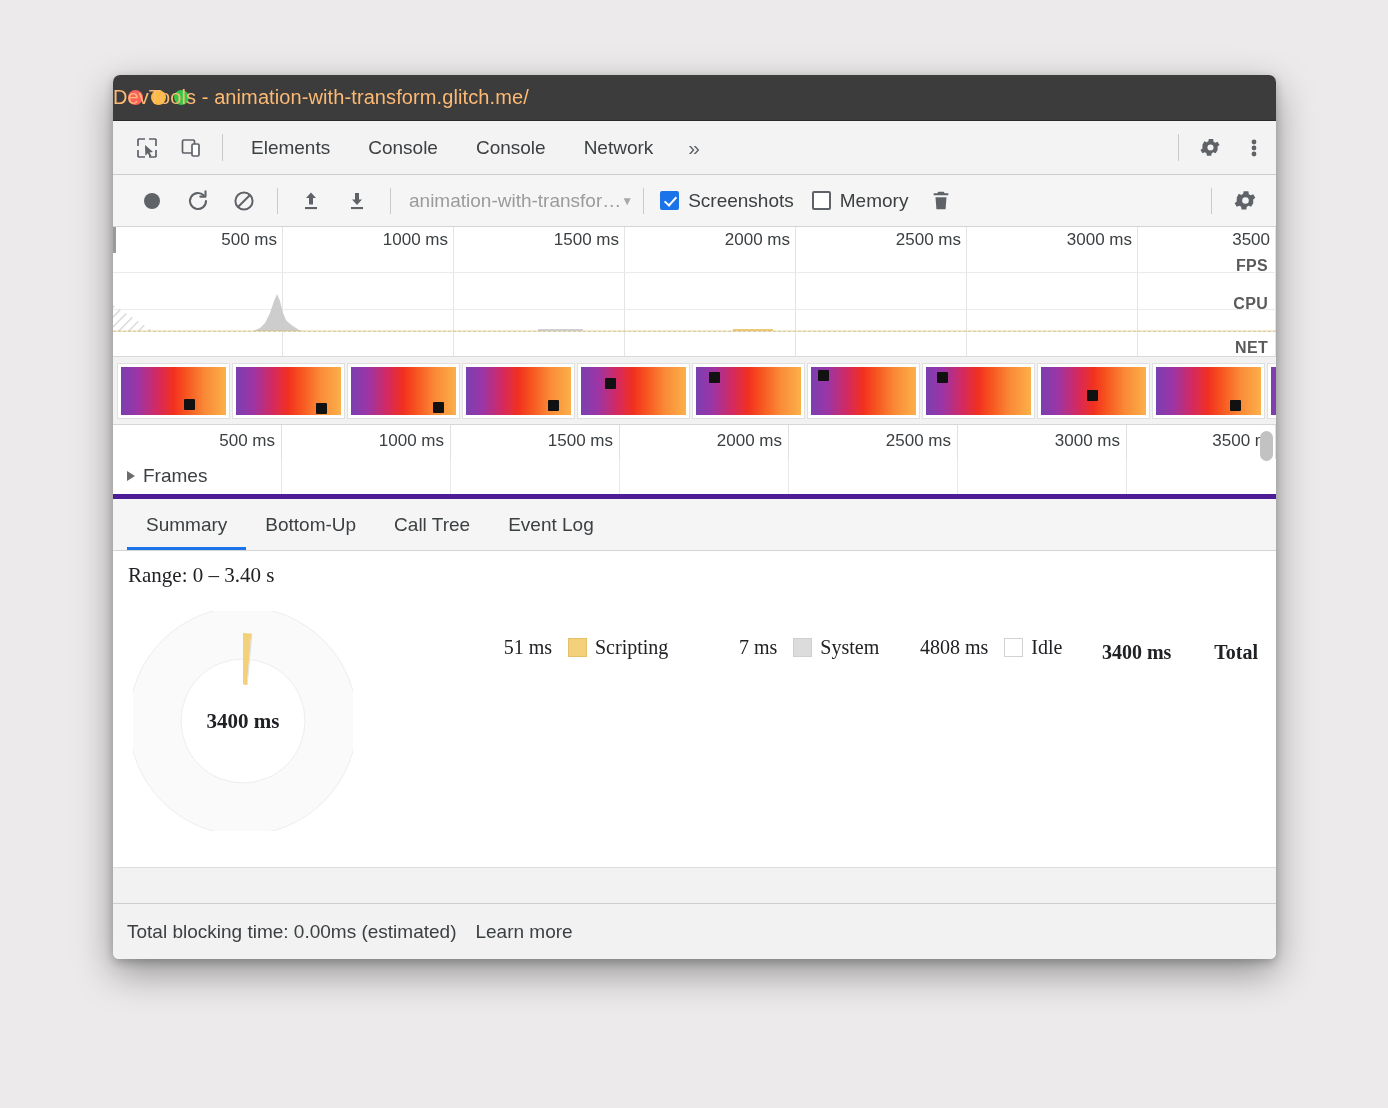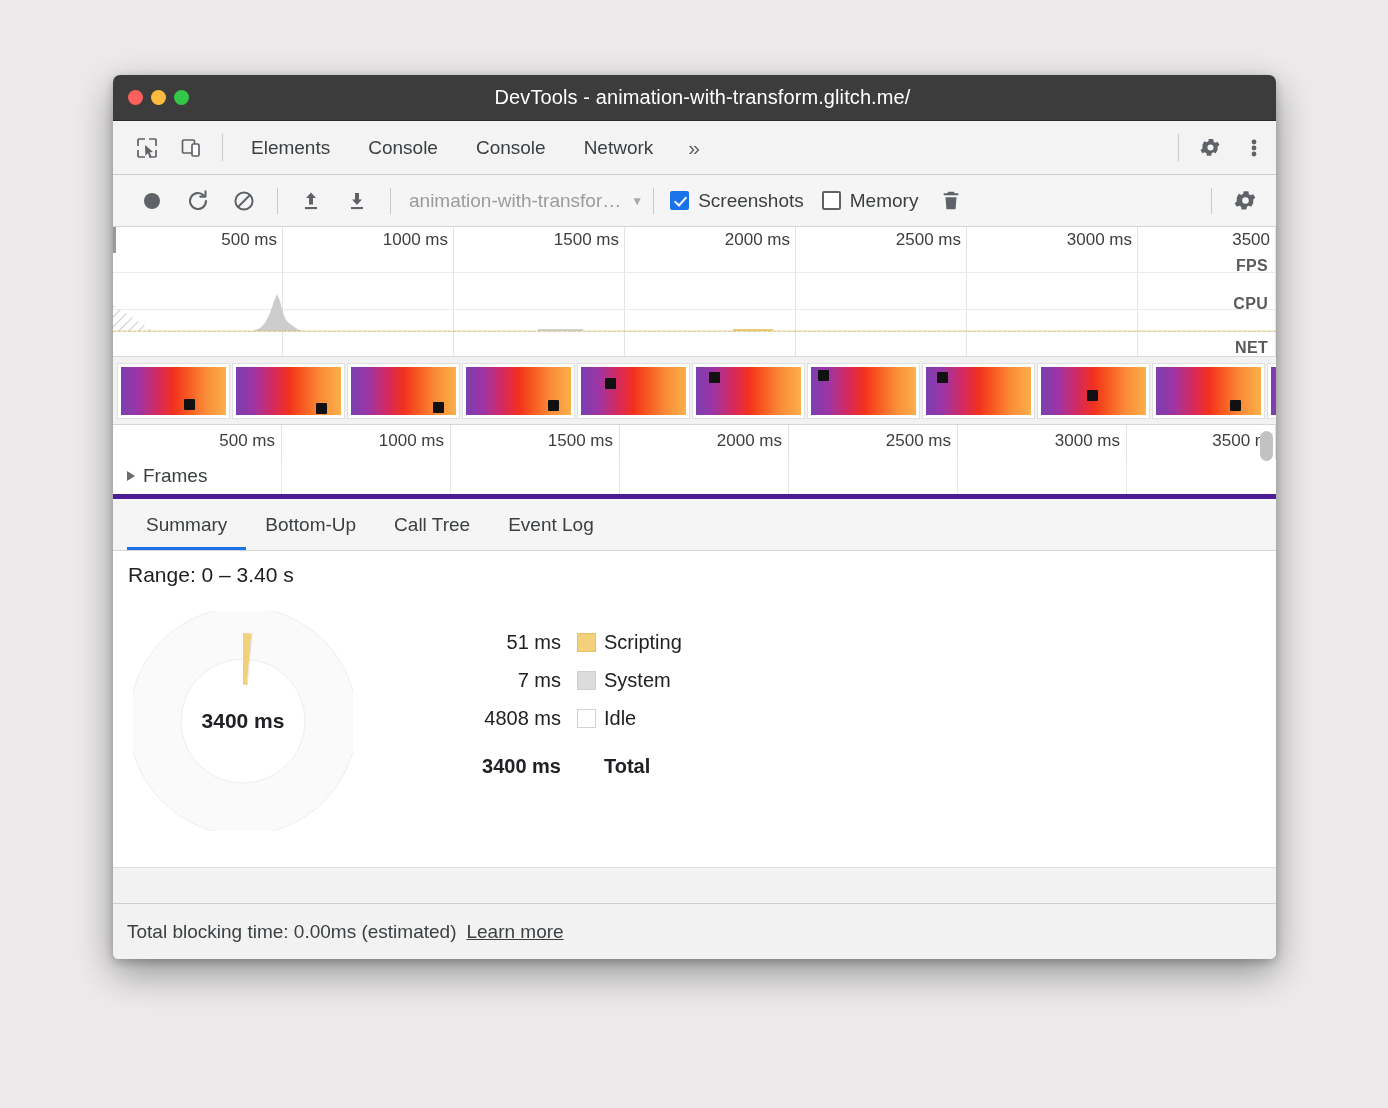--- a/index.html
+++ b/index.html
@@ -29,22 +29,22 @@
     border-bottom: 1px solid #2a2a2a;
     display: flex; align-items: center;
     position: relative;
   }
   .traffic { display: flex; gap: 8px; margin-left: 15px; }
   .dot { width: 15px; height: 15px; border-radius: 50%; }
   .dot.red    { background: #fc615d; }
   .dot.yellow { background: #fdbc40; }
   .dot.green  { background: #34c749; }
   .win-title {
-    position: absolute; left: 16px; right: 0; text-align: center;
-    color: #ffffff; font-size: 20px; letter-spacing: .1px;
+    position: absolute; left: 0; right: 0; text-align: left;
+    color: #fdba74; font-size: 20px; letter-spacing: .1px;
     pointer-events: none;
   }
 
   
   .tabbar {
     height: 54px; flex: 0 0 54px;
     background: #f3f3f3;
     border-bottom: 1px solid #cdcdcd;
     display: flex; align-items: stretch;
     padding-left: 12px;
@@ -78,21 +78,21 @@
     display: flex; align-items: center;
     padding-left: 16px;
   }
   .rt-btn {
     width: 46px; height: 52px;
     display: flex; align-items: center; justify-content: center;
     cursor: pointer;
   }
   .rt-sep { width: 1px; height: 26px; background: #c9c9c9; margin: 0 10px; }
   .urlchip {
-    display: flex; align-items: center; gap: 10px;
+    display: flex; align-items: center; 
     margin-left: 8px; color: #9b9b9b; font-size: 19px; cursor: pointer;
     max-width: 310px;
   }
   .urlchip .caret { font-size: 12px; color: #a8a8a8; }
   .cbgroup { display: flex; align-items: center; gap: 9px; cursor: pointer; margin-left: 6px; }
   .cbox {
     width: 19px; height: 19px; border: 2px solid #5f6368; border-radius: 2px;
     background: #fff; position: relative; flex: 0 0 19px;
   }
   .cbox.checked { background: #1a73e8; border-color: #1a73e8; }
@@ -192,52 +192,52 @@
     display: flex; align-items: center; padding: 0 19px;
     font-size: 19px; color: #3c4043; cursor: pointer; position: relative;
   }
   .dtab.active::after {
     content: ""; position: absolute; left: 0; right: 0; bottom: 0;
     height: 3px; background: #1a73e8;
   }
 
   
   .summary {
-    flex: 1 1 auto; background: #fff; position: relative; overflow: hidden;
+    flex: 1 1 auto; background: #fff; position: relative; overflow: hidden; font-family: Liberation Serif, serif;
   }
   .range-text {
     position: absolute; left: 15px; top: 12px;
     font-size: 21px; color: #202124;
   }
   .donut-wrap { position: absolute; left: 20px; top: 60px; width: 220px; height: 220px; }
   .donut-center {
     position: absolute; inset: 0; display: flex; align-items: center; justify-content: center;
     font-size: 21px; font-weight: bold; color: #202124;
   }
   .legend {
-    position: absolute; left: 354px; top: 80px;
-    display: flex; flex-direction: column; gap: 15px;
+    position: absolute; left: 345px; top: 80px;
+    display: flex; flex-direction: row; gap: 15px;
   }
   .lrow { display: flex; align-items: center; font-size: 20px; color: #202124; }
   .lval { width: 110px; text-align: right; padding-right: 16px; }
   .lsw { width: 19px; height: 19px; border: 1px solid #c6c6c6; flex: 0 0 19px; }
   .lname { padding-left: 8px; }
   .lrow.total { margin-top: 10px; font-weight: bold; }
   .lrow.total .lsw { border-color: transparent; background: transparent; }
 
   
   .spacer-bar { flex: 0 0 36px; background: #f2f2f2; border-top: 1px solid #dedede; }
   .statusbar {
     flex: 0 0 56px; background: #f2f2f2;
     border-top: 1px solid #cfcfcf;
     display: flex; align-items: center; padding-left: 14px;
     font-size: 19px; color: #3c4043;
   }
   .statusbar a {
-    color: #3c4043; text-decoration: underline; margin-left: 10px; cursor: pointer;
+    color: #3c4043; margin-left: 19px; cursor: pointer;
   }
 </style>
 </head>
 <body>
 
 <div class="window">
 
   <div class="titlebar">
     <div class="traffic">
       <div class="dot red"></div>

